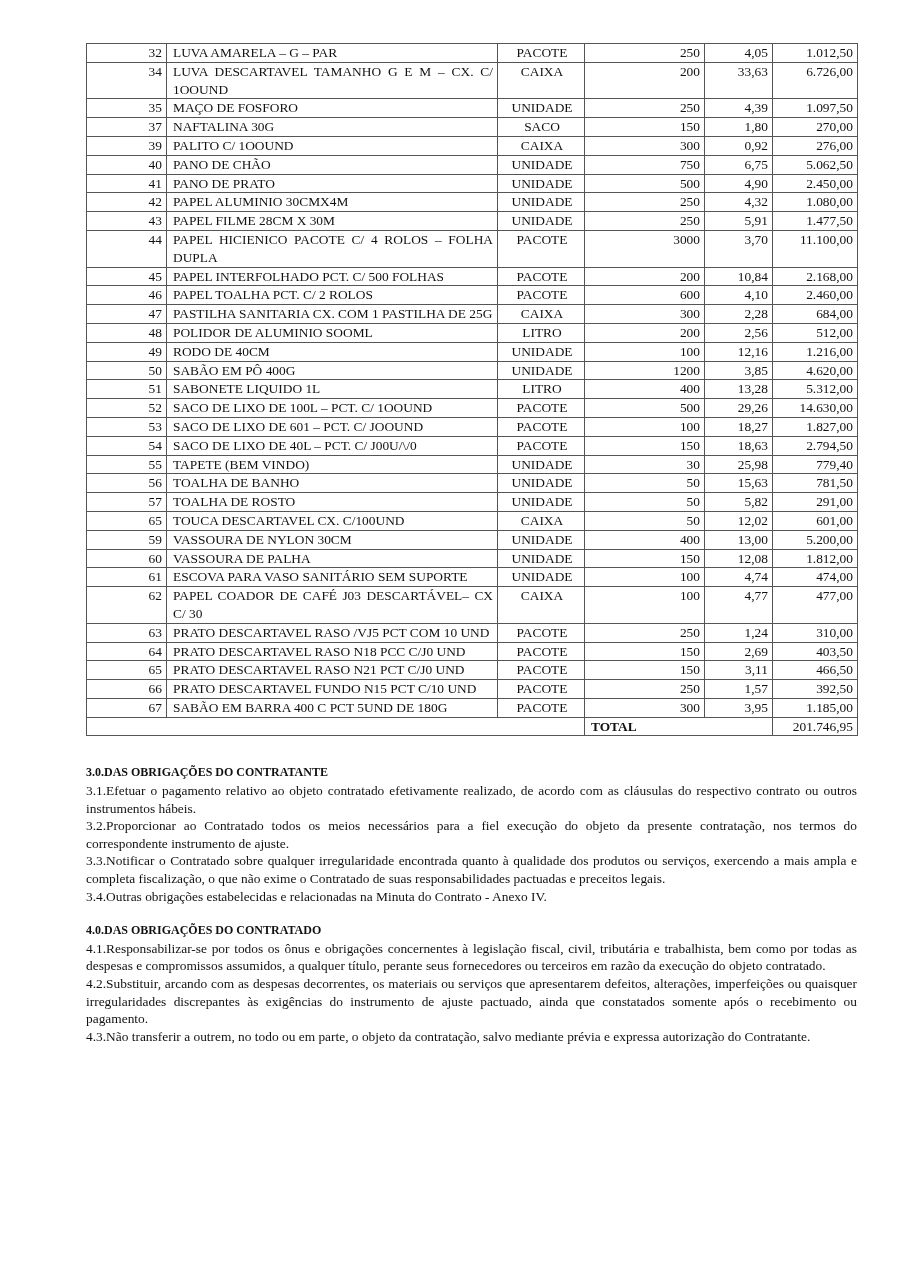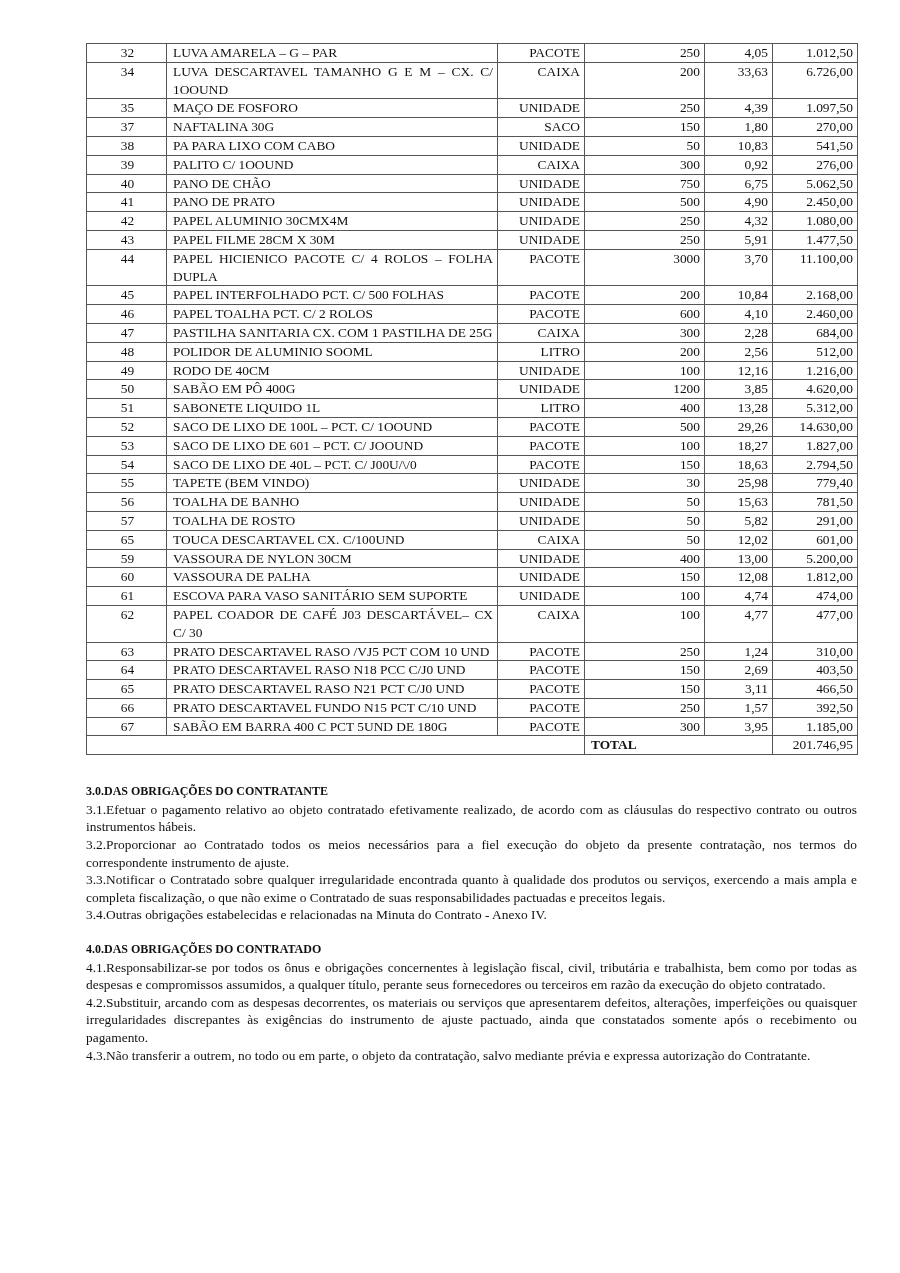--- a/index.html
+++ b/index.html
@@ -8,23 +8,23 @@
   .page { position: absolute; left: 86px; top: 43px; width: 771px; }
   table.items { border-collapse: collapse; width: 771px; table-layout: fixed;
                 font-size: 13.4px; line-height: 17.8px; }
   table.items td { border: 1px solid #555; padding: 0 4px 0 6px; vertical-align: top; }
   col.c-num { width: 80px; }
   col.c-desc { width: 331px; }
   col.c-unit { width: 87px; }
   col.c-qty { width: 120px; }
   col.c-price { width: 68px; }
   col.c-total { width: 85px; }
-  td.num { text-align: center; margin-left: 40px; }
+  td.num { text-align: right; margin-left: 40px; }
   td.desc { text-align: justify; text-align-last: left; }
-  td.unit { text-align: right; }
+  td.unit { text-align: center; }
   td.qty, td.price, td.total { text-align: right; padding-right: 4px; }
   td.total-label { text-align: left; font-weight: bold; padding-right: 6px; }
   .sections { margin-top: 28px; font-size: 13.4px; line-height: 17.6px; text-align: justify; }
   .sections h2 { font-size: 12px; font-weight: bold; margin: 0; }
   .sections p { margin: 0; }
   .sections .section { margin-bottom: 17px; }
 </style>
 </head>
 <body>
 
@@ -66,28 +66,20 @@
       </tr>
         <tr style="">
         <td class="num">37</td>
         <td class="desc">NAFTALINA 30G</td>
         <td class="unit">SACO</td>
         <td class="qty">150</td>
         <td class="price">1,80</td>
         <td class="total">270,00</td>
       </tr>
         <tr style="">
-        <td class="num">38</td>
-        <td class="desc">PA PARA LIXO COM CABO</td>
-        <td class="unit">UNIDADE</td>
-        <td class="qty">50</td>
-        <td class="price">10,83</td>
-        <td class="total">541,50</td>
-      </tr>
-        <tr style="">
         <td class="num">39</td>
         <td class="desc">PALITO C/ 1OOUND</td>
         <td class="unit">CAIXA</td>
         <td class="qty">300</td>
         <td class="price">0,92</td>
         <td class="total">276,00</td>
       </tr>
         <tr style="">
         <td class="num">40</td>
         <td class="desc">PANO DE CHÃO</td>

